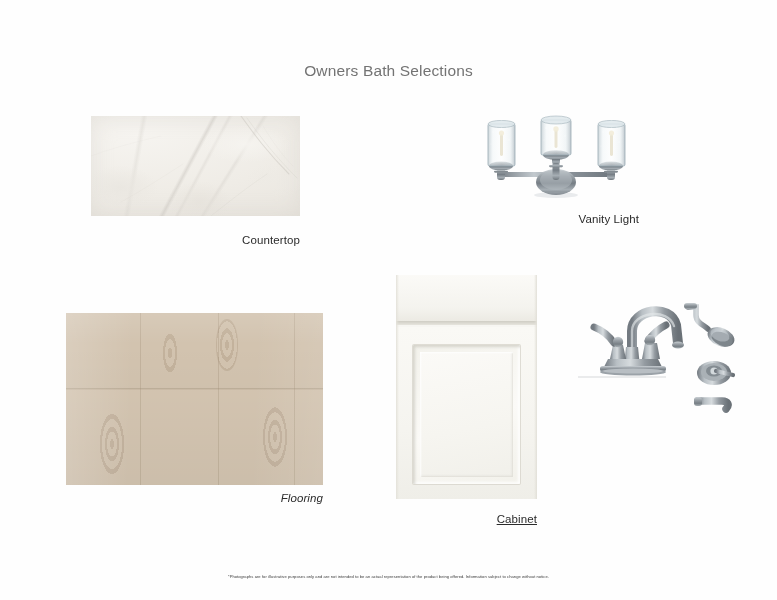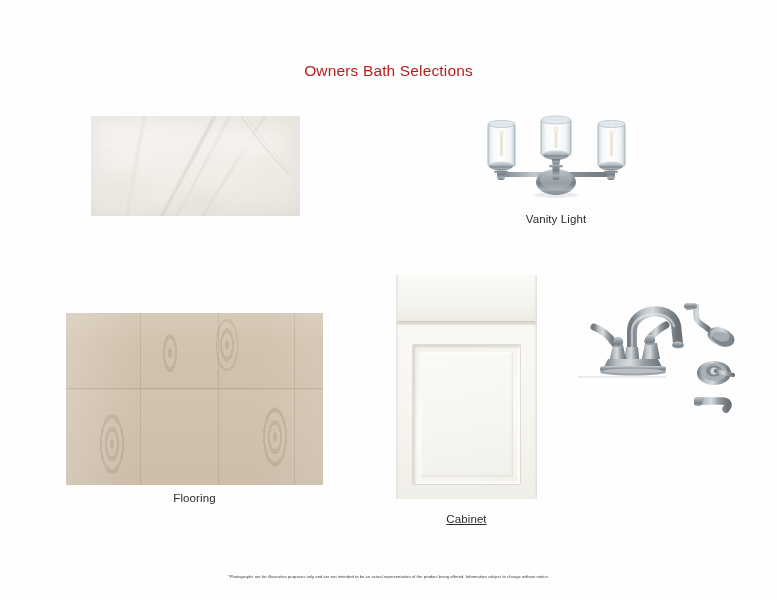--- a/index.html
+++ b/index.html
@@ -27,27 +27,27 @@
   
   .page-title {
     position: absolute;
     top: 62px;
     left: 0;
     width: 777px;
     text-align: center;
     font-size: 15.5px;
     font-weight: 400;
     letter-spacing: .15px;
-    color: #b91c1c;
+    color: #737373;
   }
 
   
   .caption {
     position: absolute;
-    text-align: center;
+    text-align: right;
     font-size: 11.5px;
     font-weight: 400;
     color: #2b2b2b;
     letter-spacing: .1px;
     white-space: nowrap;
   }
 
   
   .swatch {
     position: absolute;
@@ -122,21 +122,21 @@
         rgba(141,118,92,.22) 0 2px,
         rgba(255,255,255,0) 2px 5px);
     filter: blur(.4px);
   }
   #flooring-swatch .sheen {
     position: absolute; inset: 0;
     background:
       linear-gradient(92deg, rgba(255,255,255,.18) 0%, rgba(255,255,255,0) 26%, rgba(255,255,255,0) 72%, rgba(255,255,255,.10) 100%),
       linear-gradient(180deg, rgba(255,255,255,.12) 0%, rgba(0,0,0,0) 18%, rgba(0,0,0,.045) 100%);
   }
-  #caption-flooring { left: 66px; top: 492px; width: 257px; }
+  #caption-flooring { left: 66px; top: 492px; width: 257px; font-style: italic; }
 
   
   #cabinet-swatch {
     left: 396px; top: 275px;
     width: 141px; height: 224px;
     background: #f7f6f2;
   }
   #cabinet-swatch .drawer {
     position: absolute; left: 0; top: 0; width: 100%; height: 46px;
     background: linear-gradient(180deg, #fbfaf7 0%, #f4f3ee 72%, #eceae3 100%);
@@ -219,20 +219,21 @@
       <g stroke="#cdc9c2" fill="none" stroke-linecap="round" opacity=".55">
         <path d="M150 0 C163 18 176 36 198 58" stroke-width="1.1"></path>
         <path d="M156 2 C170 22 184 40 206 62" stroke-width=".7" opacity=".7"></path>
         <path d="M120 100 C140 84 158 70 176 58" stroke-width=".8" opacity=".45"></path>
         <path d="M30 86 C52 74 70 62 92 48" stroke-width=".6" opacity=".35"></path>
         <path d="M0 40 C22 32 44 26 70 20" stroke-width=".55" opacity=".3"></path>
         <path d="M172 10 C182 26 190 38 202 50" stroke-width=".5" opacity=".4"></path>
       </g>
     </svg>
   </div>
+  <div class="caption" id="caption-countertop">Countertop</div>
 
   <div class="swatch" id="vanitylight-swatch">
     <svg width="166" height="92" viewBox="0 0 166 92">
       <defs>
         <linearGradient id="nickel" x1="0" y1="0" x2="0" y2="1">
           <stop offset="0" stop-color="#cfd5d9"></stop>
           <stop offset=".28" stop-color="#9aa2a8"></stop>
           <stop offset=".55" stop-color="#767e85"></stop>
           <stop offset=".8" stop-color="#a6aeb4"></stop>
           <stop offset="1" stop-color="#6e767c"></stop>

